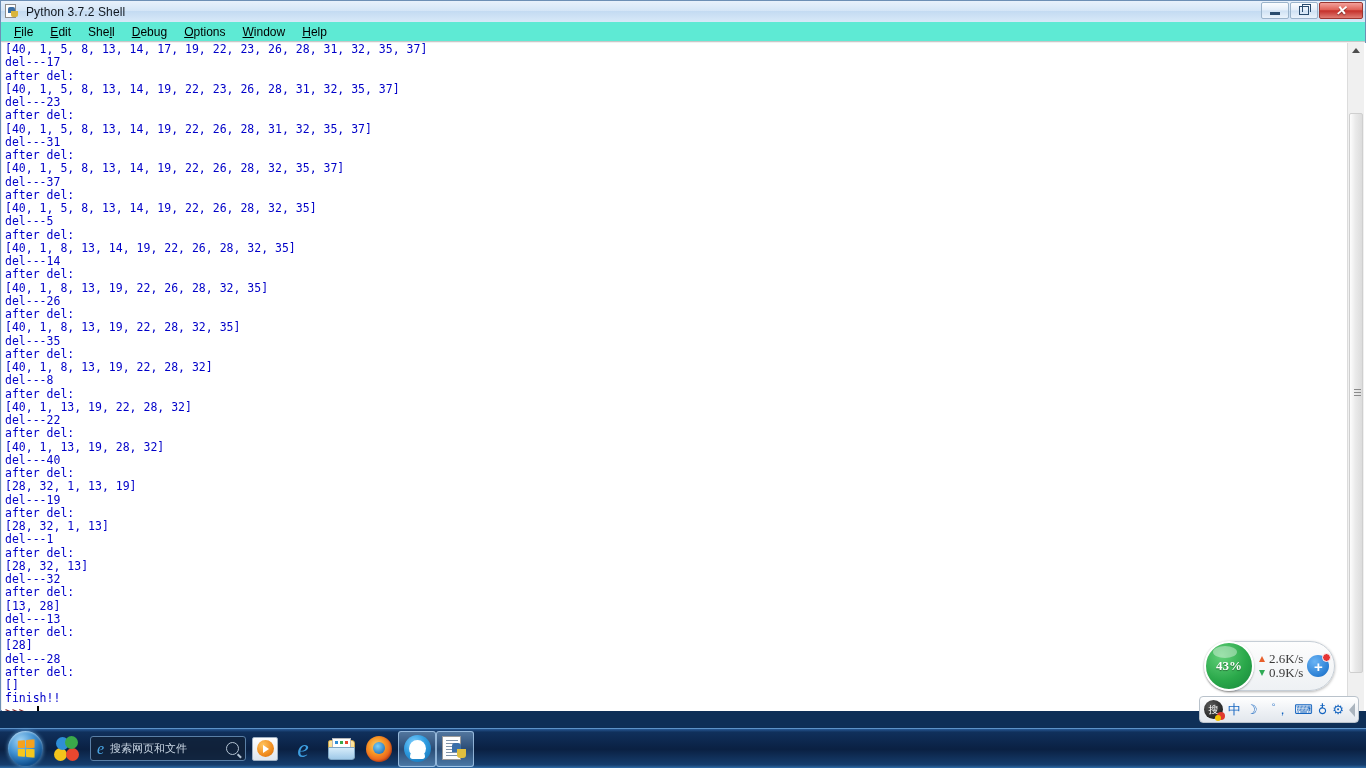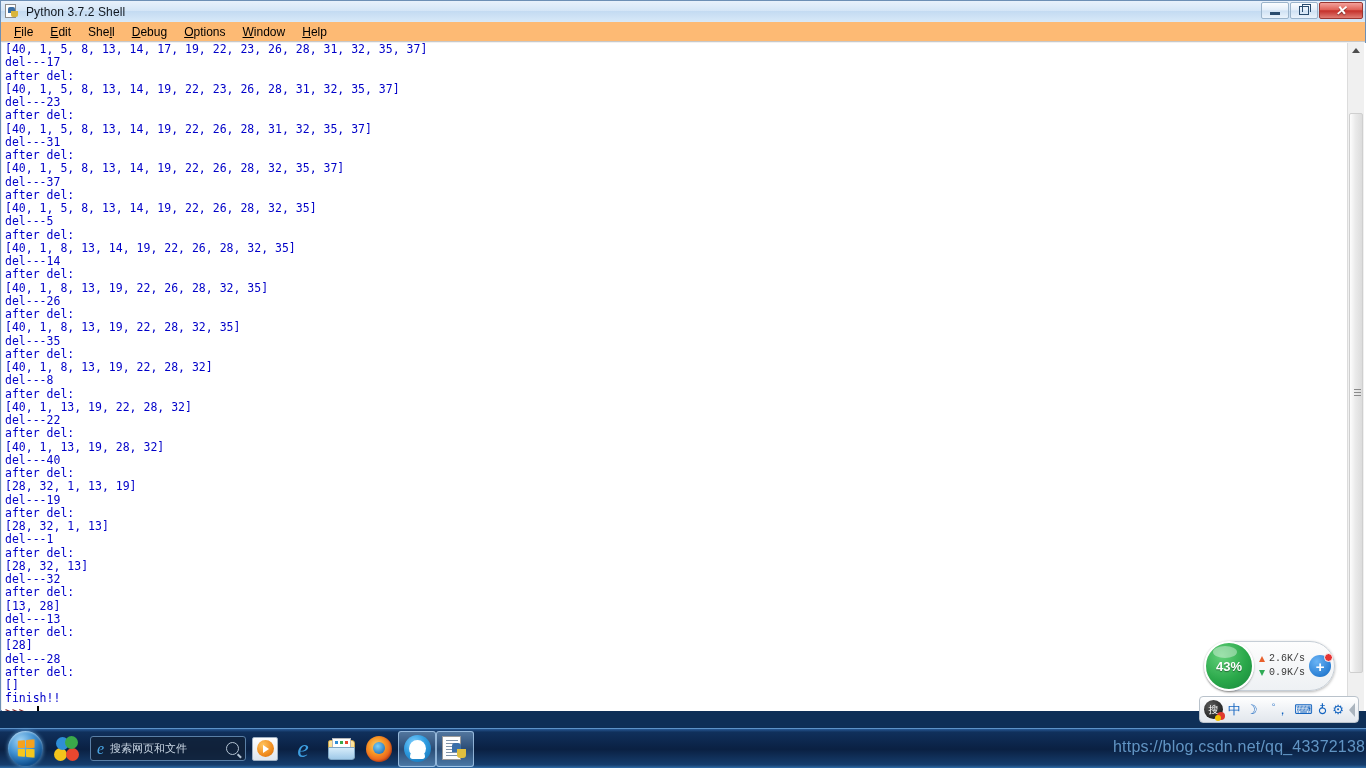--- a/index.html
+++ b/index.html
@@ -165,21 +165,21 @@
     font-size: 13px;
     font-weight: bold;
     line-height: 1;
     text-shadow: 0 1px 1px rgba(0,0,0,.45);
     font-family: "Liberation Sans", sans-serif;
   }
 
   
   #menu-bar {
     height: 20px;
-    background: #fdba74;
+    background: #5eead4;
     border-bottom: 1px solid #c8c8c8;
     display: flex;
     align-items: center;
     padding-left: 5px;
     box-sizing: border-box;
   }
   .menu-item {
     font-size: 12px;
     color: #000;
     padding: 1px 9px 1px 8px;
@@ -317,28 +317,28 @@
     width: 24px; height: 12px;
     border-radius: 50%;
     background: rgba(255,255,255,.38);
   }
   #cpu-ball .pct {
     position: relative;
     color: #ffffff;
     font-size: 13px;
     font-weight: bold;
     text-shadow: 0 1px 1px rgba(0,0,0,.4);
-    font-family: Liberation Sans, sans-serif;
+    font-family: Liberation Serif, serif;
   }
   #rates {
     margin-left: 5px;
-    font-size: 10px;
+    font-size: 13px;
     color: #3a3a3a;
     line-height: 14px;
-    font-family: Liberation Mono, monospace;
+    font-family: Liberation Serif, serif;
   }
   #rates .row { display: flex; align-items: center; gap: 4px; }
   .arr-up {
     width: 0; height: 0;
     border-left: 3.5px solid transparent;
     border-right: 3.5px solid transparent;
     border-bottom: 6px solid #e8602c;
   }
   .arr-dn {
     width: 0; height: 0;
@@ -978,15 +978,14 @@
             <i style="top:15px"></i>
             <i style="top:18px"></i>
         </span>
         <span class="snake1"></span>
         <span class="snake2"></span>
       </span>
     </div>
 
   </div>
 
-  <div id="watermark">https://blog.csdn.net/qq_43372138</div>
 
 </div>
 
 </body></html>

